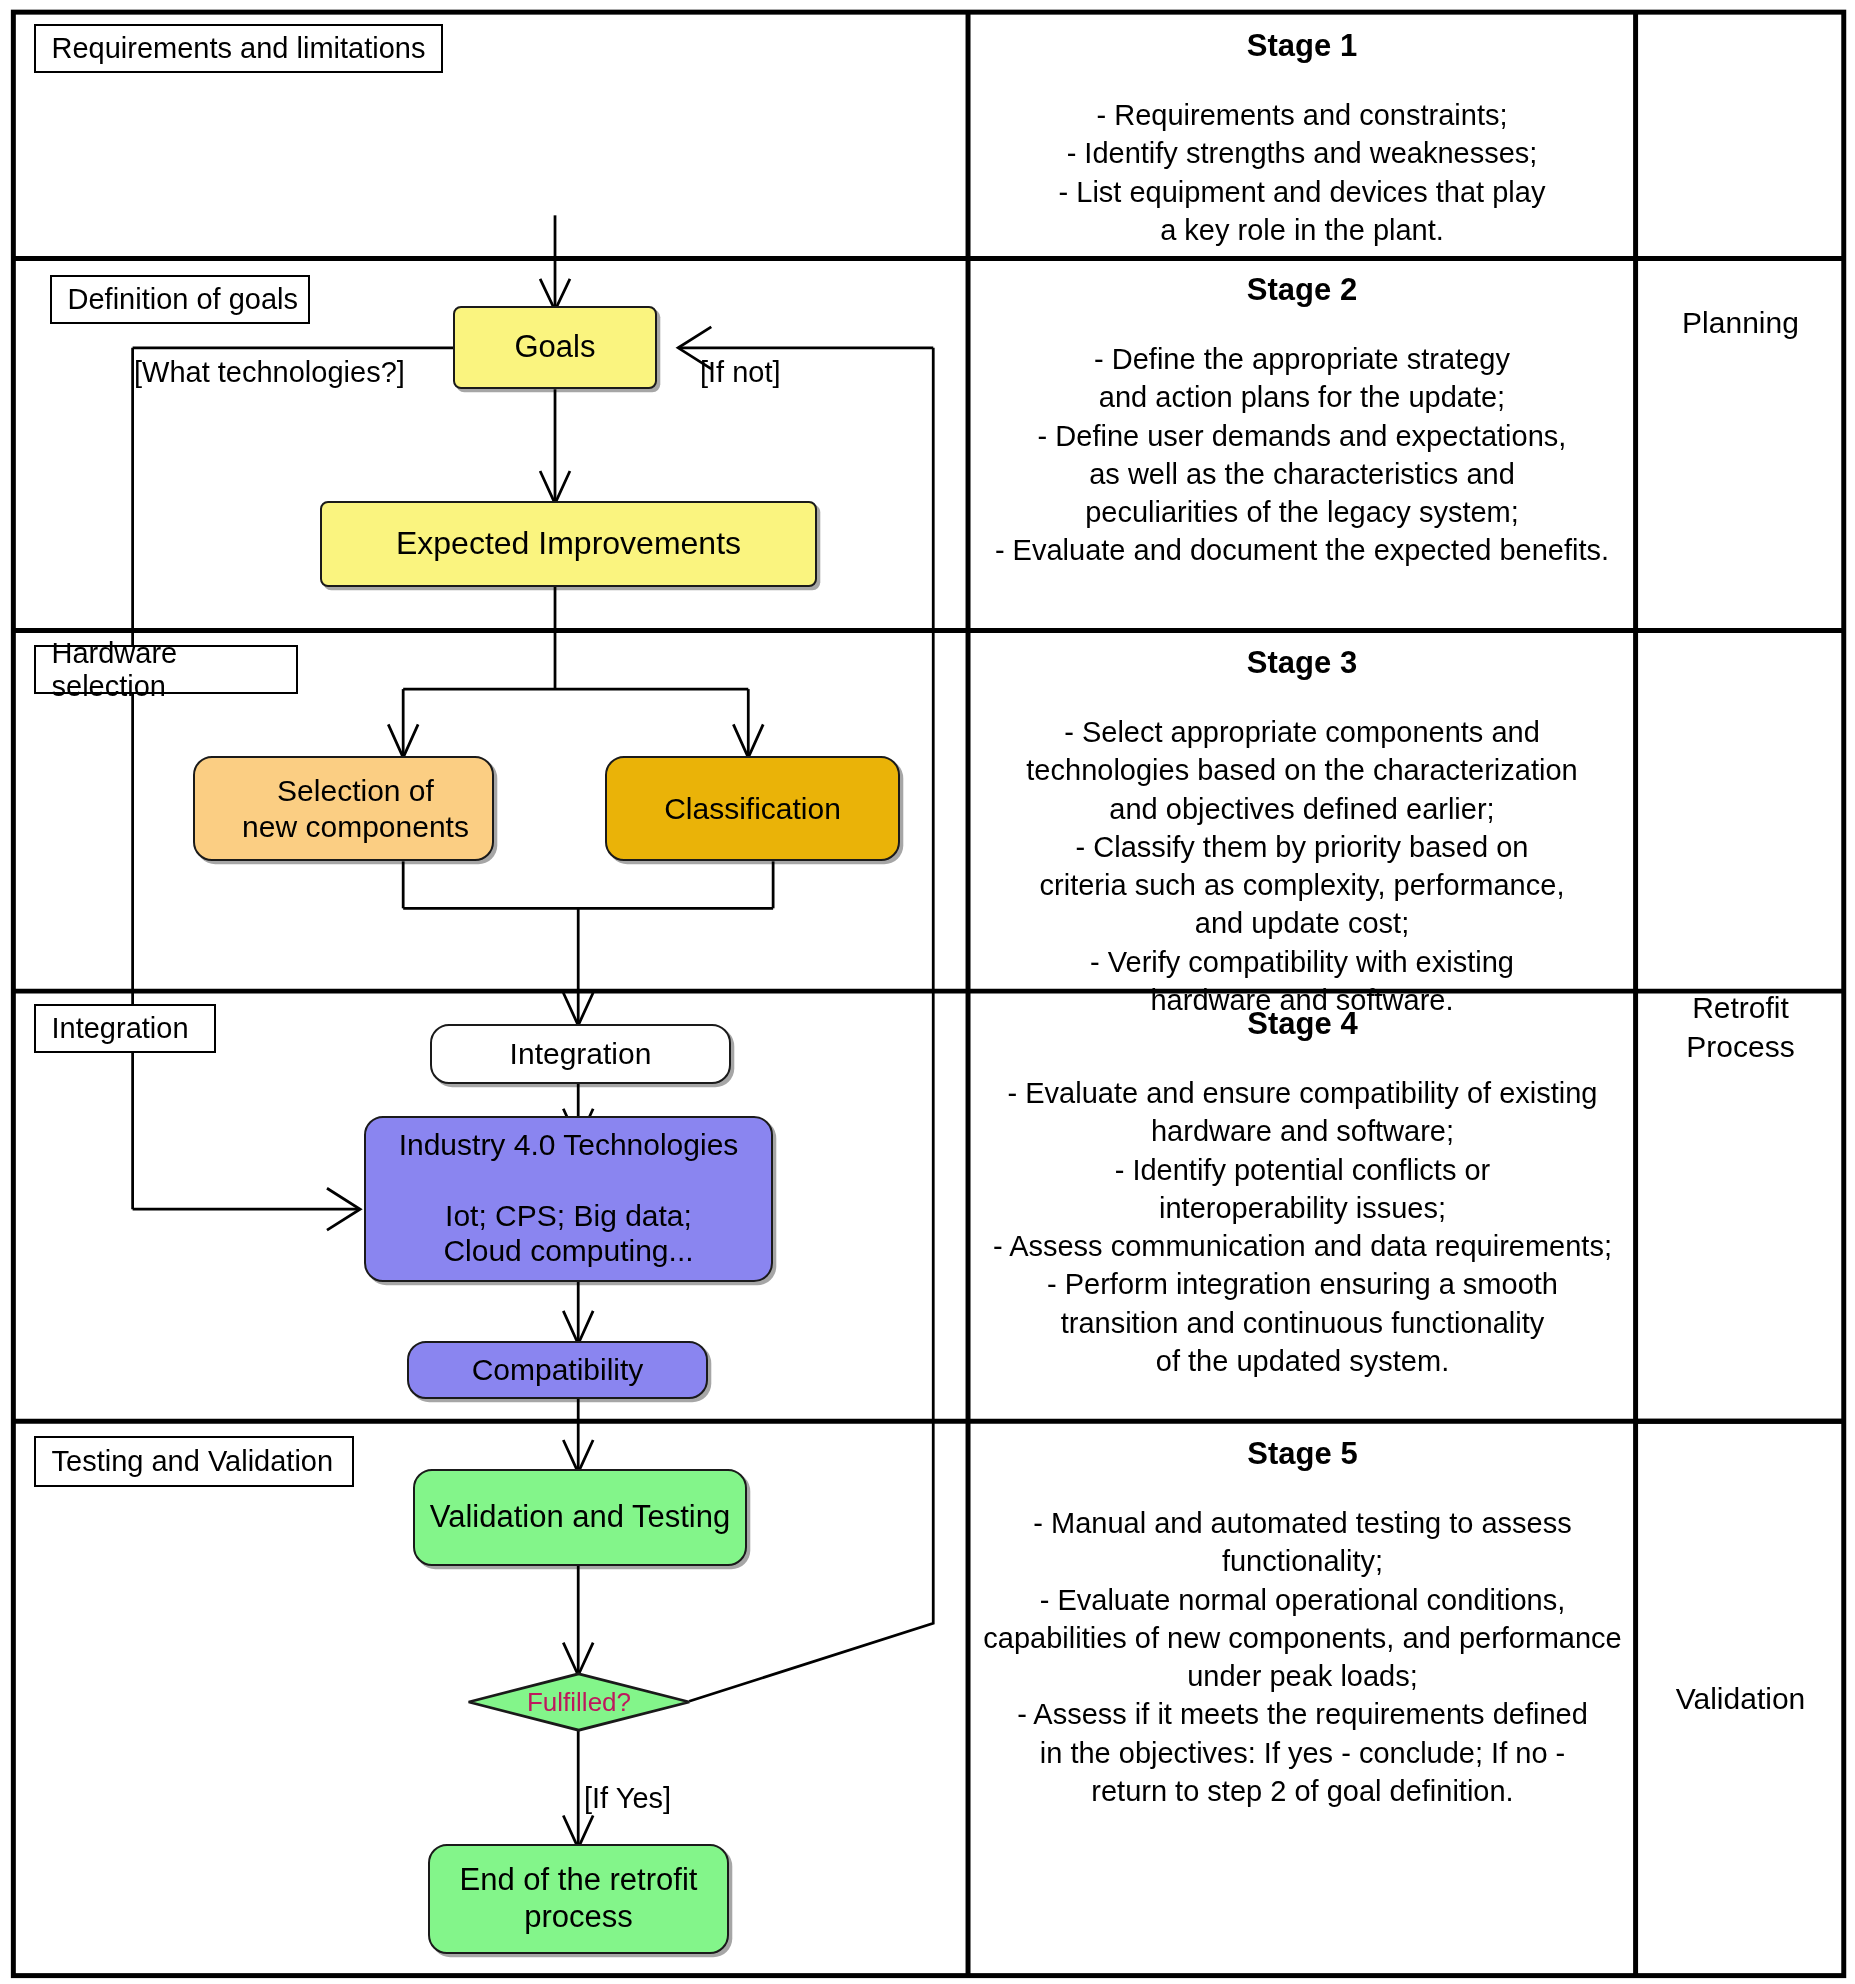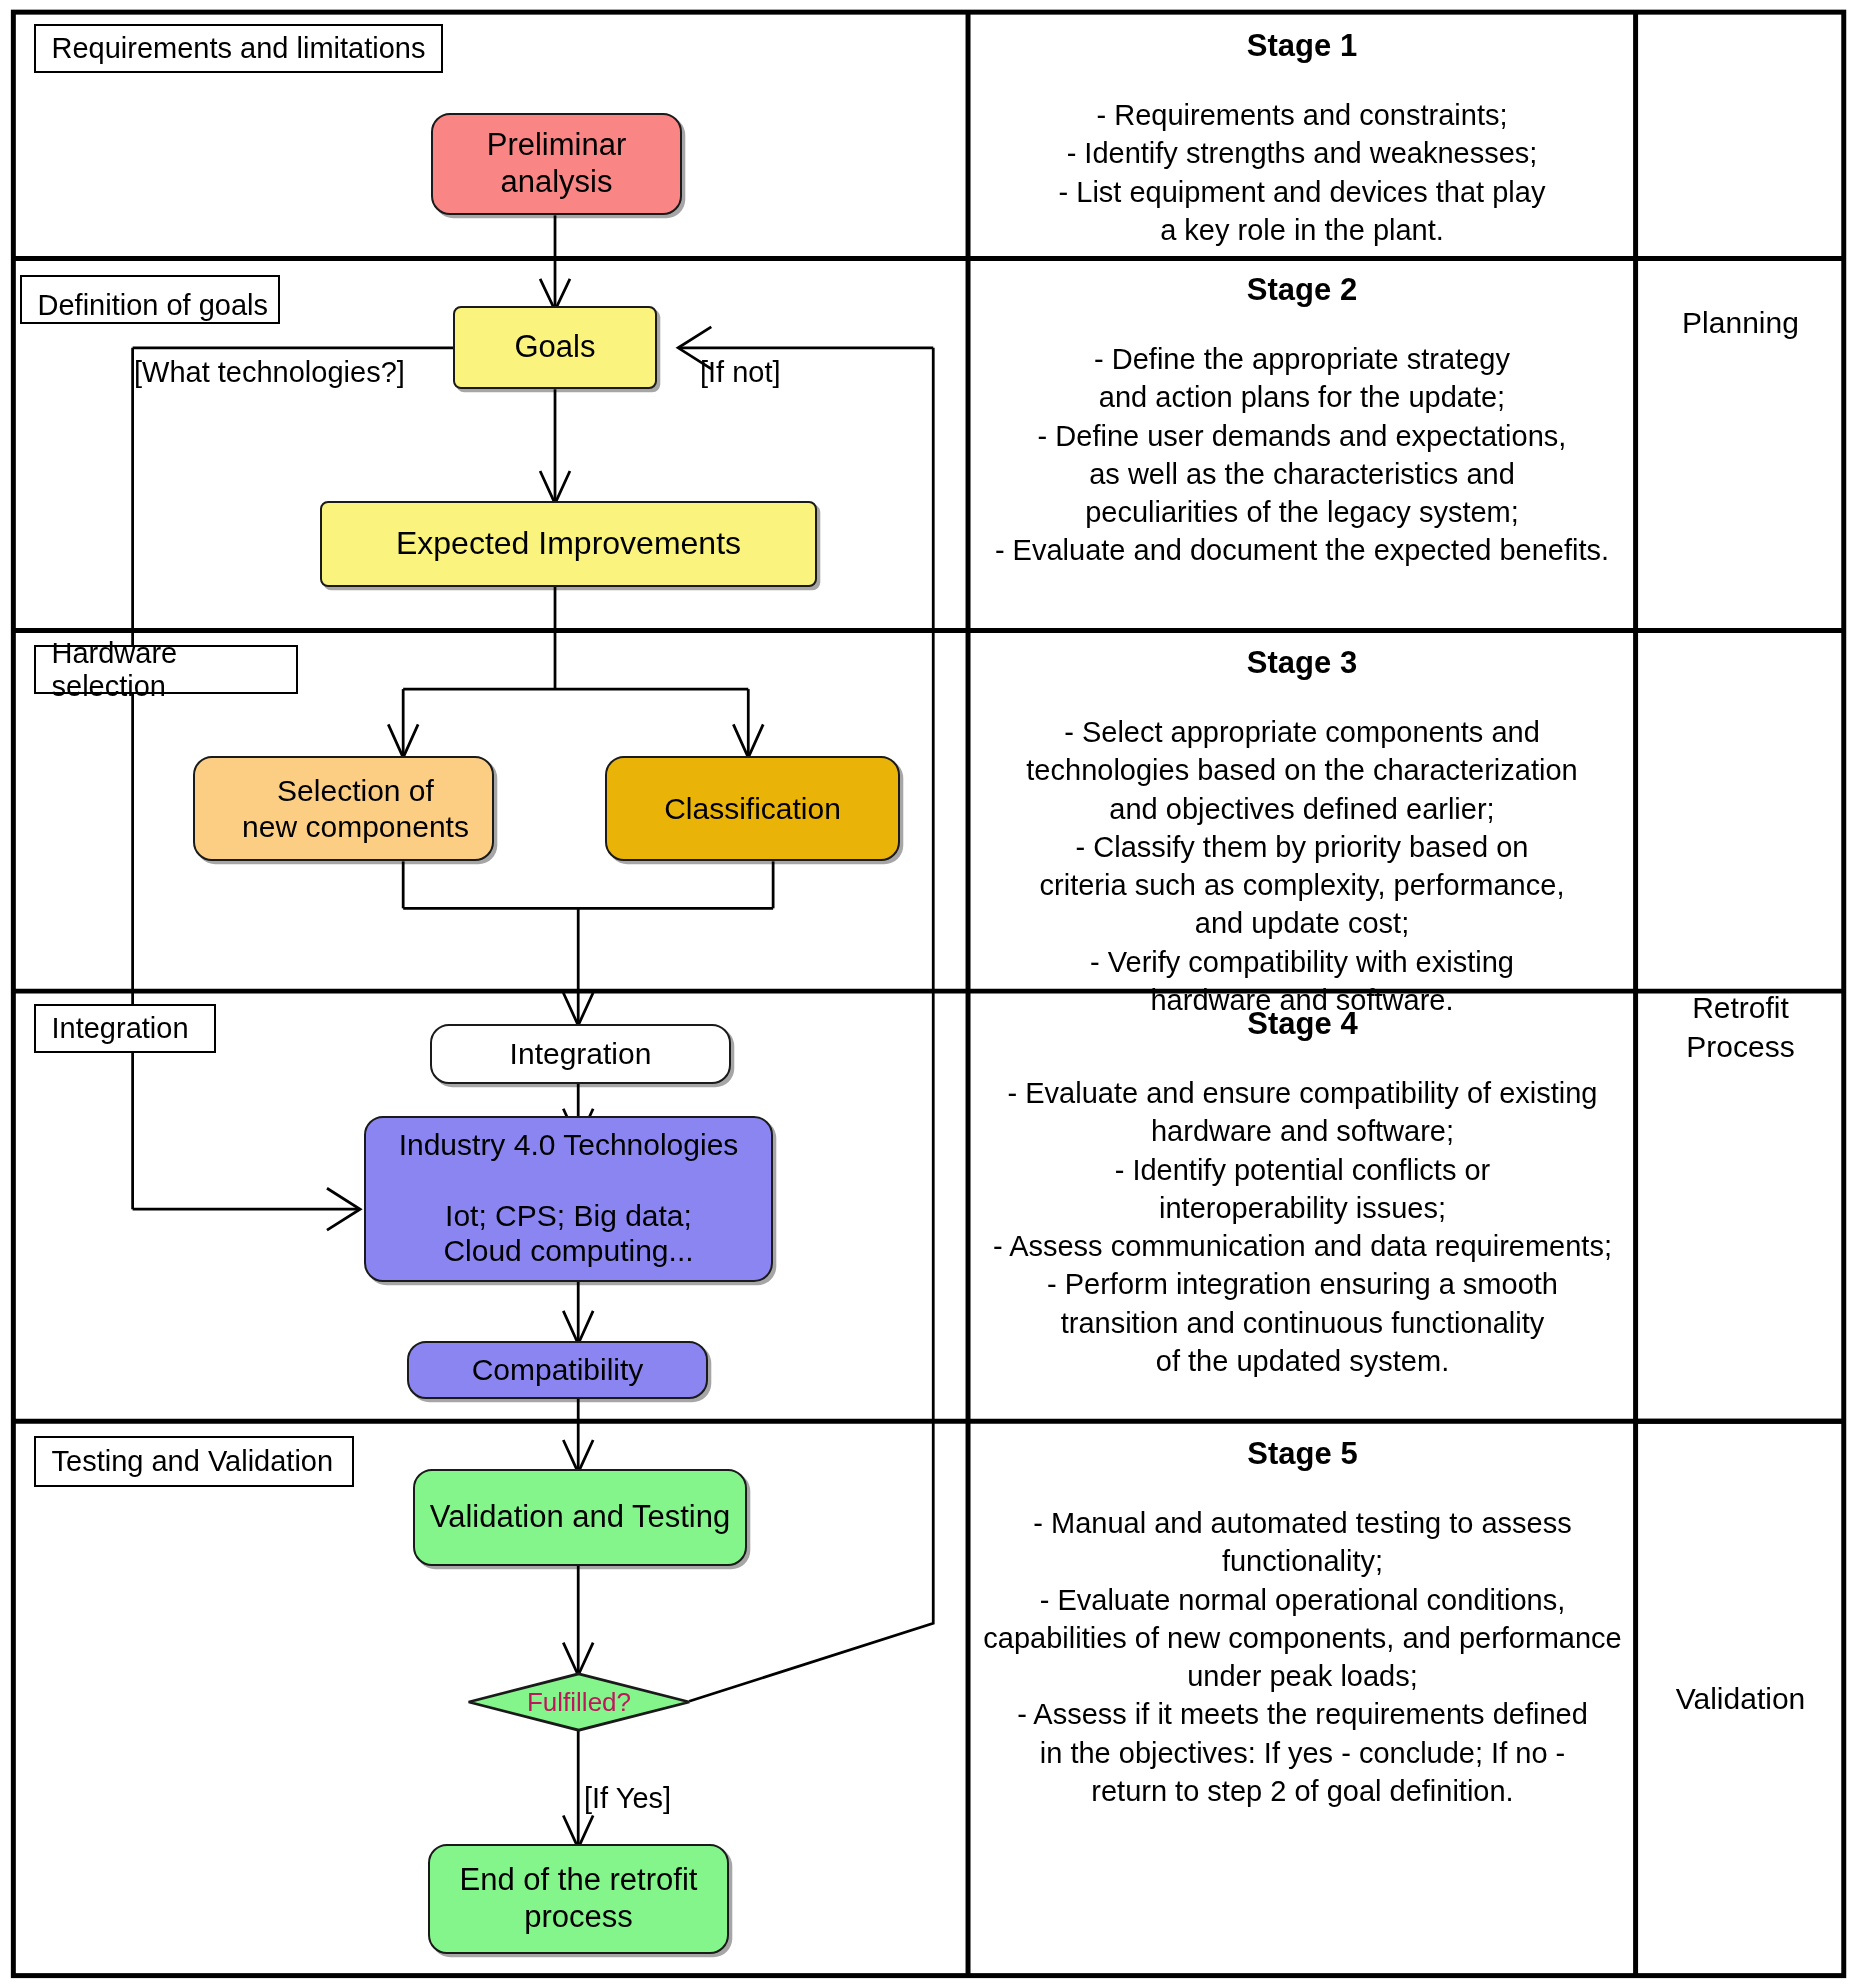--- a/index.html
+++ b/index.html
@@ -99,36 +99,33 @@
 
     <line x1="910" y1="630" x2="240" y2="630" class="flowline"></line>
     <line x1="240" y1="630" x2="240" y2="2190" class="flowline"></line>
     <line x1="240" y1="2190" x2="650" y2="2190" class="flowline"></line>
     <polyline points="592,2152 652,2190 592,2228" class="arrowhead"></polyline>
   </svg>
 
   <div class="swimlane-tab" style="left:34px;  top:24px;   width:409px;  height:49px;">
     <span>Requirements and limitations</span>
   </div>
-  <div class="swimlane-tab" style="left:20px;  top:275px;  width:260px;  height:49px;align-items:flex-end;">
+  <div class="swimlane-tab" style="left:50px;  top:275px;  width:260px;  height:49px;">
     <span>Definition of goals</span>
   </div>
   <div class="swimlane-tab" style="left:34px;  top:645px; width:264px;  height:49px;">
     <span>Hardware selection</span>
   </div>
   <div class="swimlane-tab" style="left:34px;  top:1004px; width:182px;  height:49px;">
     <span>Integration</span>
   </div>
   <div class="swimlane-tab" style="left:34px;  top:1436px; width:320px;  height:51px;">
     <span>Testing and Validation</span>
   </div>
 
-  <div class="node rounded shadow" style="left:431px; top:113px; width:251px; height:102px; background:#F98585; font-size:31px;">
-    <span>Preliminar analysis</span>
-  </div>
 
   <div class="node sq shadow" style="left:453px; top:306px; width:204px; height:83px; background:#FAF47F; font-size:31px;">
     <span>Goals</span>
   </div>
 
   <div class="node sq shadow" style="left:320px; top:501px; width:497px; height:86px; background:#FAF47F; font-size:32px;">
     <span>Expected Improvements</span>
   </div>
 
   <div class="node rounded shadow" style="left:193px; top:756px; width:301px; height:105px; background:#FBCE83; font-size:30px; white-space:pre-line;padding-left:24px;">

